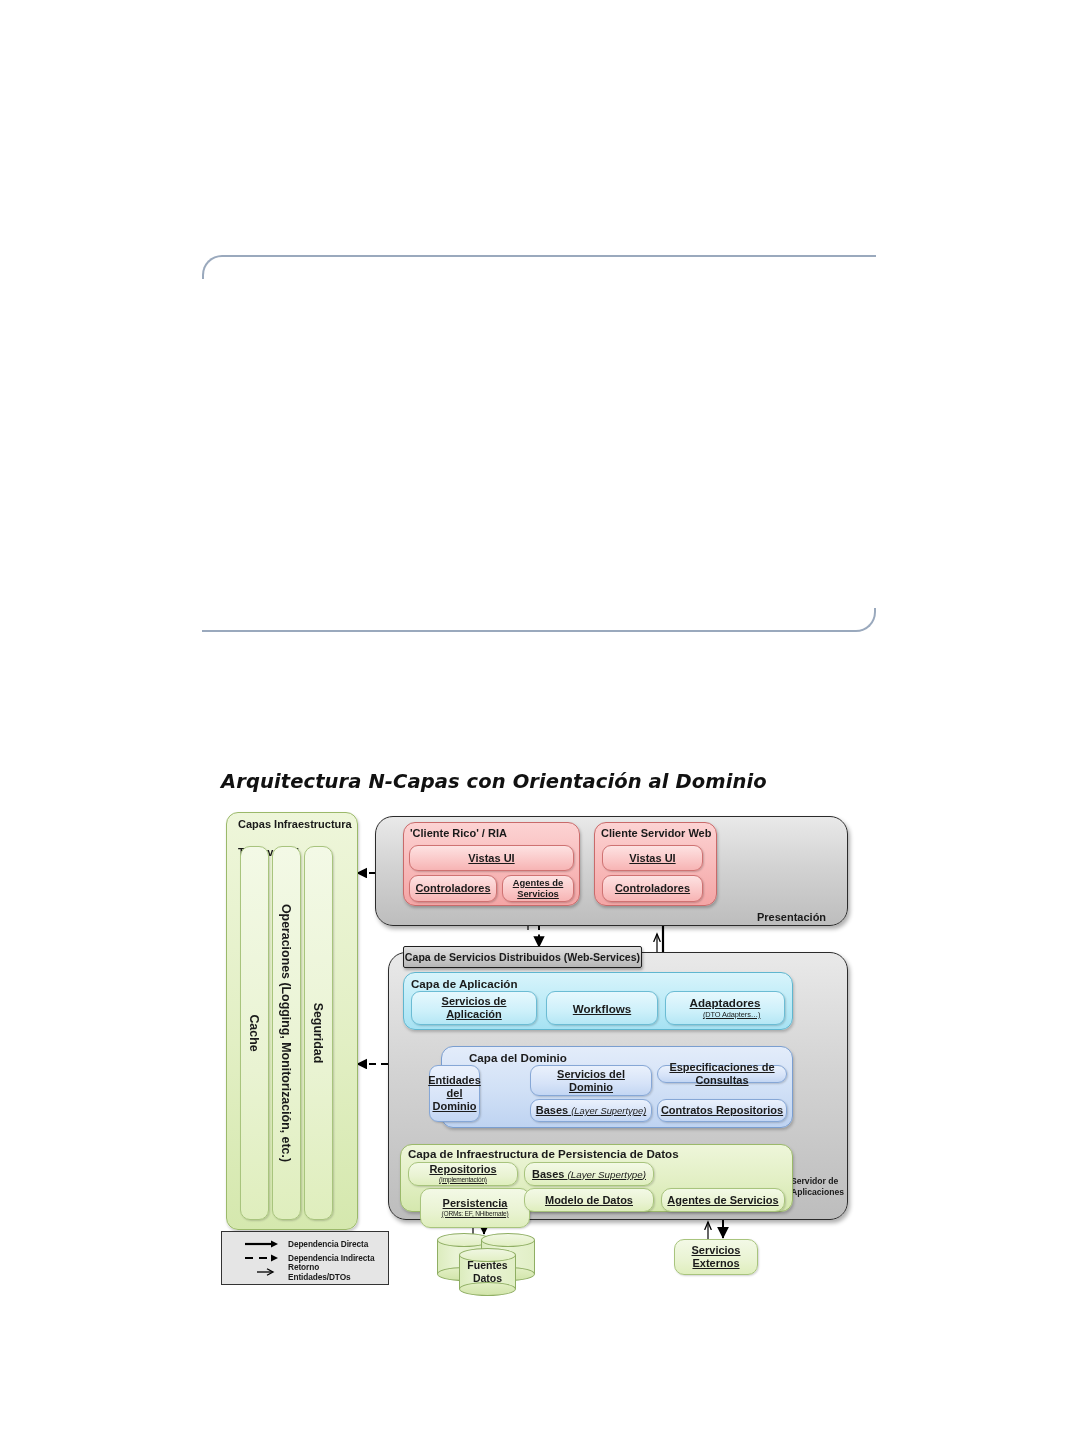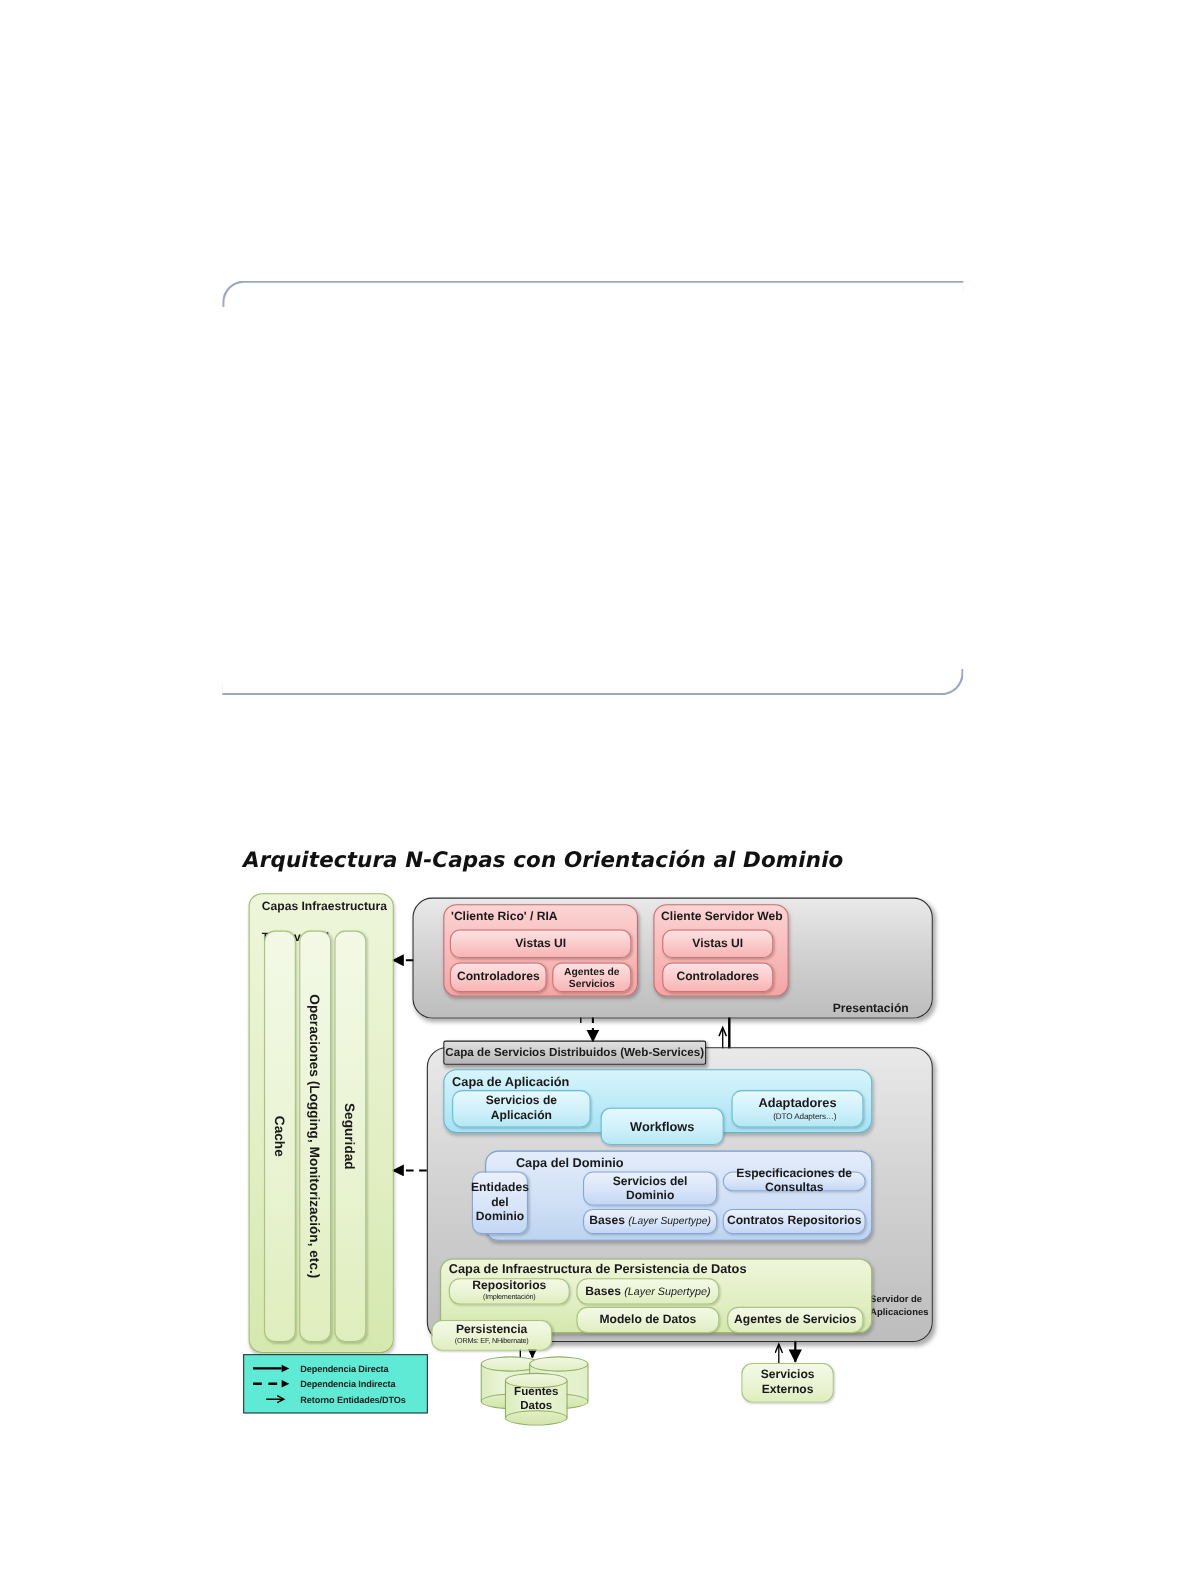--- a/index.html
+++ b/index.html
@@ -24,21 +24,21 @@
     font-size:19.5px;font-weight:bold;font-style:italic;
     letter-spacing:.1px;color:#111;white-space:nowrap;
     font-family:"DejaVu Sans",sans-serif;
   }
 
   
   #diagram{position:absolute;left:0;top:0;width:1080px;height:1440px;}
 
   
   .panel{
-    position:absolute;box-sizing:border-box;border-radius:12px;
+    position:absolute;box-sizing:border-box;border-radius:12px;text-decoration:underline;
   }
 
   
   .grey{
     background:linear-gradient(180deg,#e9e9e9 0%,#d3d3d3 45%,#bdbdbd 100%);
     border:1.5px solid #2b2b2b;border-radius:18px;
     box-shadow:2px 3px 4px rgba(0,0,0,.32);
   }
 
   
@@ -109,22 +109,22 @@
 
   
   .vert{
     position:absolute;transform-origin:center center;
     white-space:nowrap;font-size:12.4px;font-weight:bold;
   }
 
   
   .legend{
     position:absolute;left:221px;top:1231px;width:168px;height:54px;
-    background:#5eead4;border:1.2px solid #333;box-sizing:border-box;
-    padding:5px 6px 0 4px;
+    background:#e5e5e5;border:1.2px solid #333;box-sizing:border-box;
+    padding:5px 6px 0 19px;
   }
   .legend-row{display:flex;align-items:center;height:14px;}
   .legend-txt{font-size:8.3px;font-weight:bold;margin-left:7px;letter-spacing:-.1px;}
   .lg-icon{width:40px;height:10px;position:relative;flex:0 0 40px;}
 
   
   .cyl{position:absolute;}
   .cyl .body{position:absolute;left:0;right:0;top:7px;bottom:7px;
     background:linear-gradient(90deg,#dcecbe 0%,#eaf4d6 35%,#e1efc6 100%);
     border-left:1px solid #8fae63;border-right:1px solid #8fae63;}
@@ -253,21 +253,21 @@
        display:flex;align-items:center;justify-content:center;font-size:10.6px;font-weight:bold;">Capa de Servicios Distribuidos (Web-Services)</div>
 
   <div class="panel cyan" style="left:403px;top:972px;width:390px;height:58px;"></div>
   <div class="hdr t12" style="left:411px;top:977px;">Capa de Aplicación</div>
   <div class="panel cyan-soft ctr" style="left:411px;top:991px;width:126px;height:34px;">
     <span class="t11 b" style="line-height:1.2;">
       <span>Servicios de</span><br>
       <span>Aplicación</span>
     </span>
   </div>
-  <div class="panel cyan-soft ctr t12 b" style="left:546px;top:991px;width:112px;height:34px;margin-top:16px;">Workflows</div>
+  <div class="panel cyan-soft ctr t12 b" style="left:546px;top:991px;width:112px;height:34px;">Workflows</div>
   <div class="panel cyan-soft ctr" style="left:665px;top:991px;width:120px;height:34px;">
     <span class="t12 b" style="line-height:1.1;">
       <span>Adaptadores</span>
       <span class="sub">(DTO Adapters…)</span>
     </span>
   </div>
 
   <div class="panel blue" style="left:441px;top:1046px;width:352px;height:82px;"></div>
   <div class="hdr t12" style="left:469px;top:1051px;">Capa del Dominio</div>
 
@@ -310,21 +310,21 @@
       <span class="sub2">(Implementación)</span>
     </span>
   </div>
 
   <div class="panel green-soft ctr" style="left:524px;top:1162px;width:130px;height:24px;">
     <span class="t11 b" style="white-space:nowrap;">
       <span>Bases </span><span class="it" style="font-size:9.8px;">(Layer Supertype)</span>
     </span>
   </div>
 
-  <div class="panel green-soft ctr" style="left:392px;top:1188px;width:110px;height:28px;margin-top:12px;">
+  <div class="panel green-soft ctr" style="left:420px;top:1188px;width:110px;height:40px;">
     <span class="t11 b" style="line-height:1.05;">
       <span>Persistencia</span>
       <span class="sub2">(ORMs: EF, NHibernate)</span>
     </span>
   </div>
 
   <div class="panel green-soft ctr t11 b" style="left:524px;top:1188px;width:130px;height:24px;">Modelo de Datos</div>
 
   <div class="panel green-soft ctr t11 b" style="left:661px;top:1188px;width:124px;height:24px;">Agentes de Servicios</div>
 

